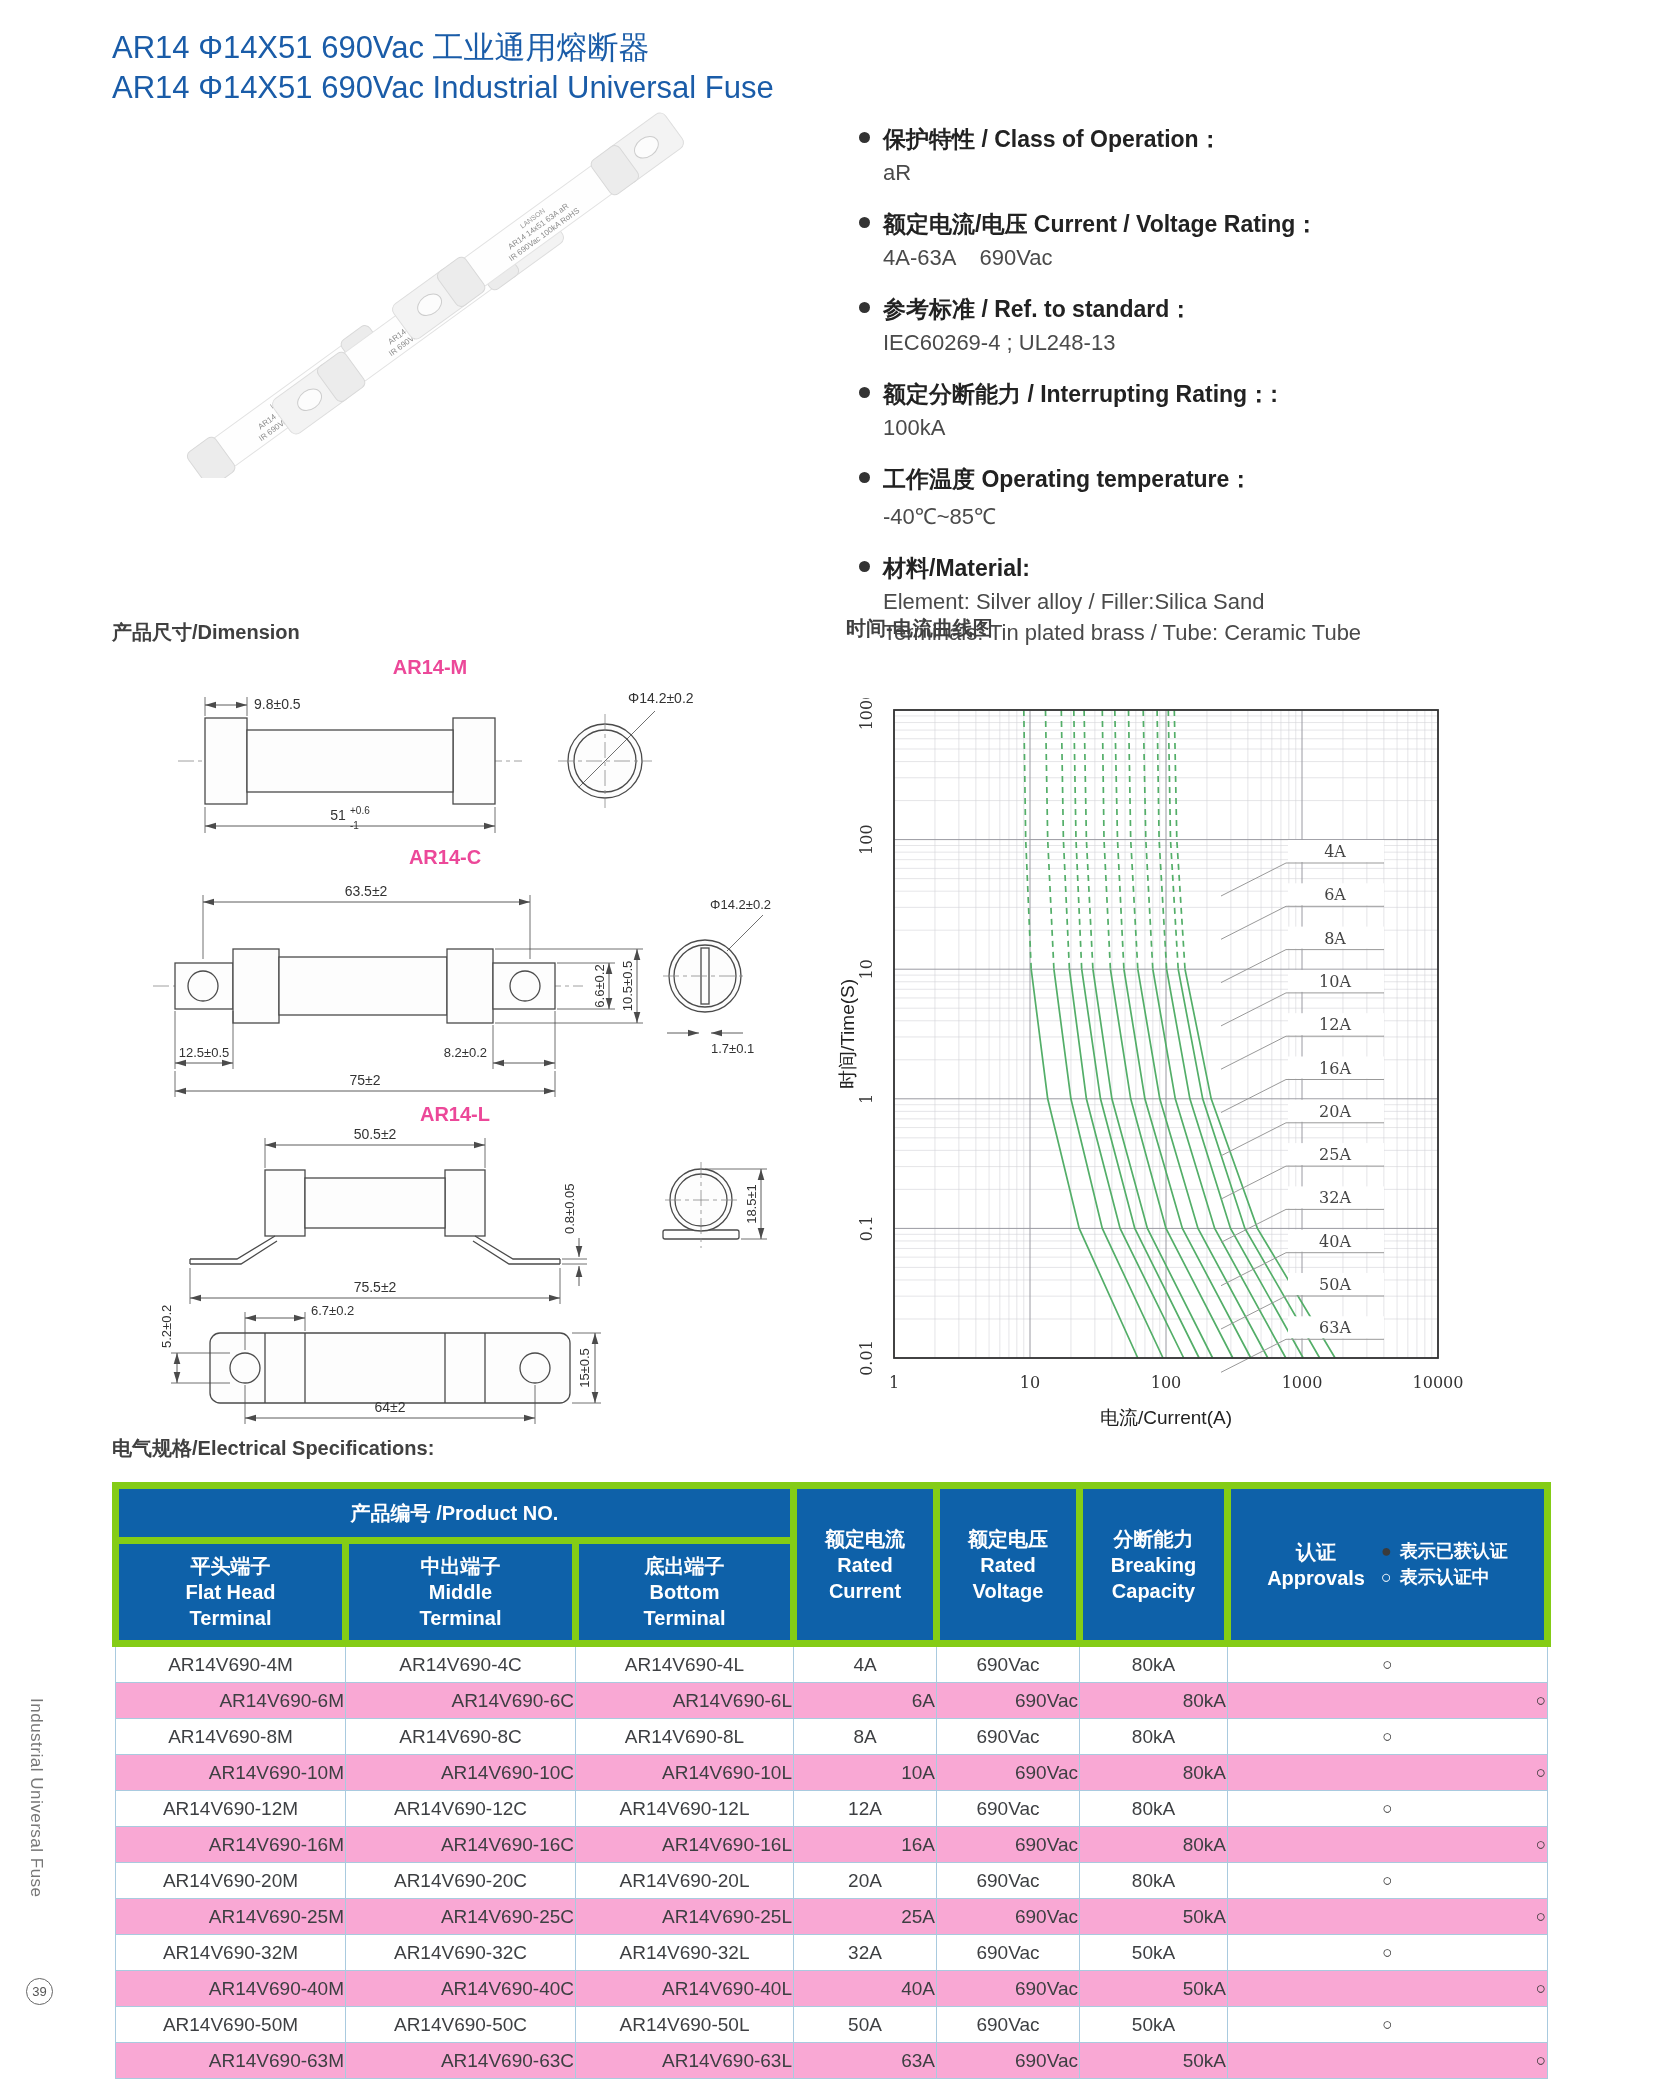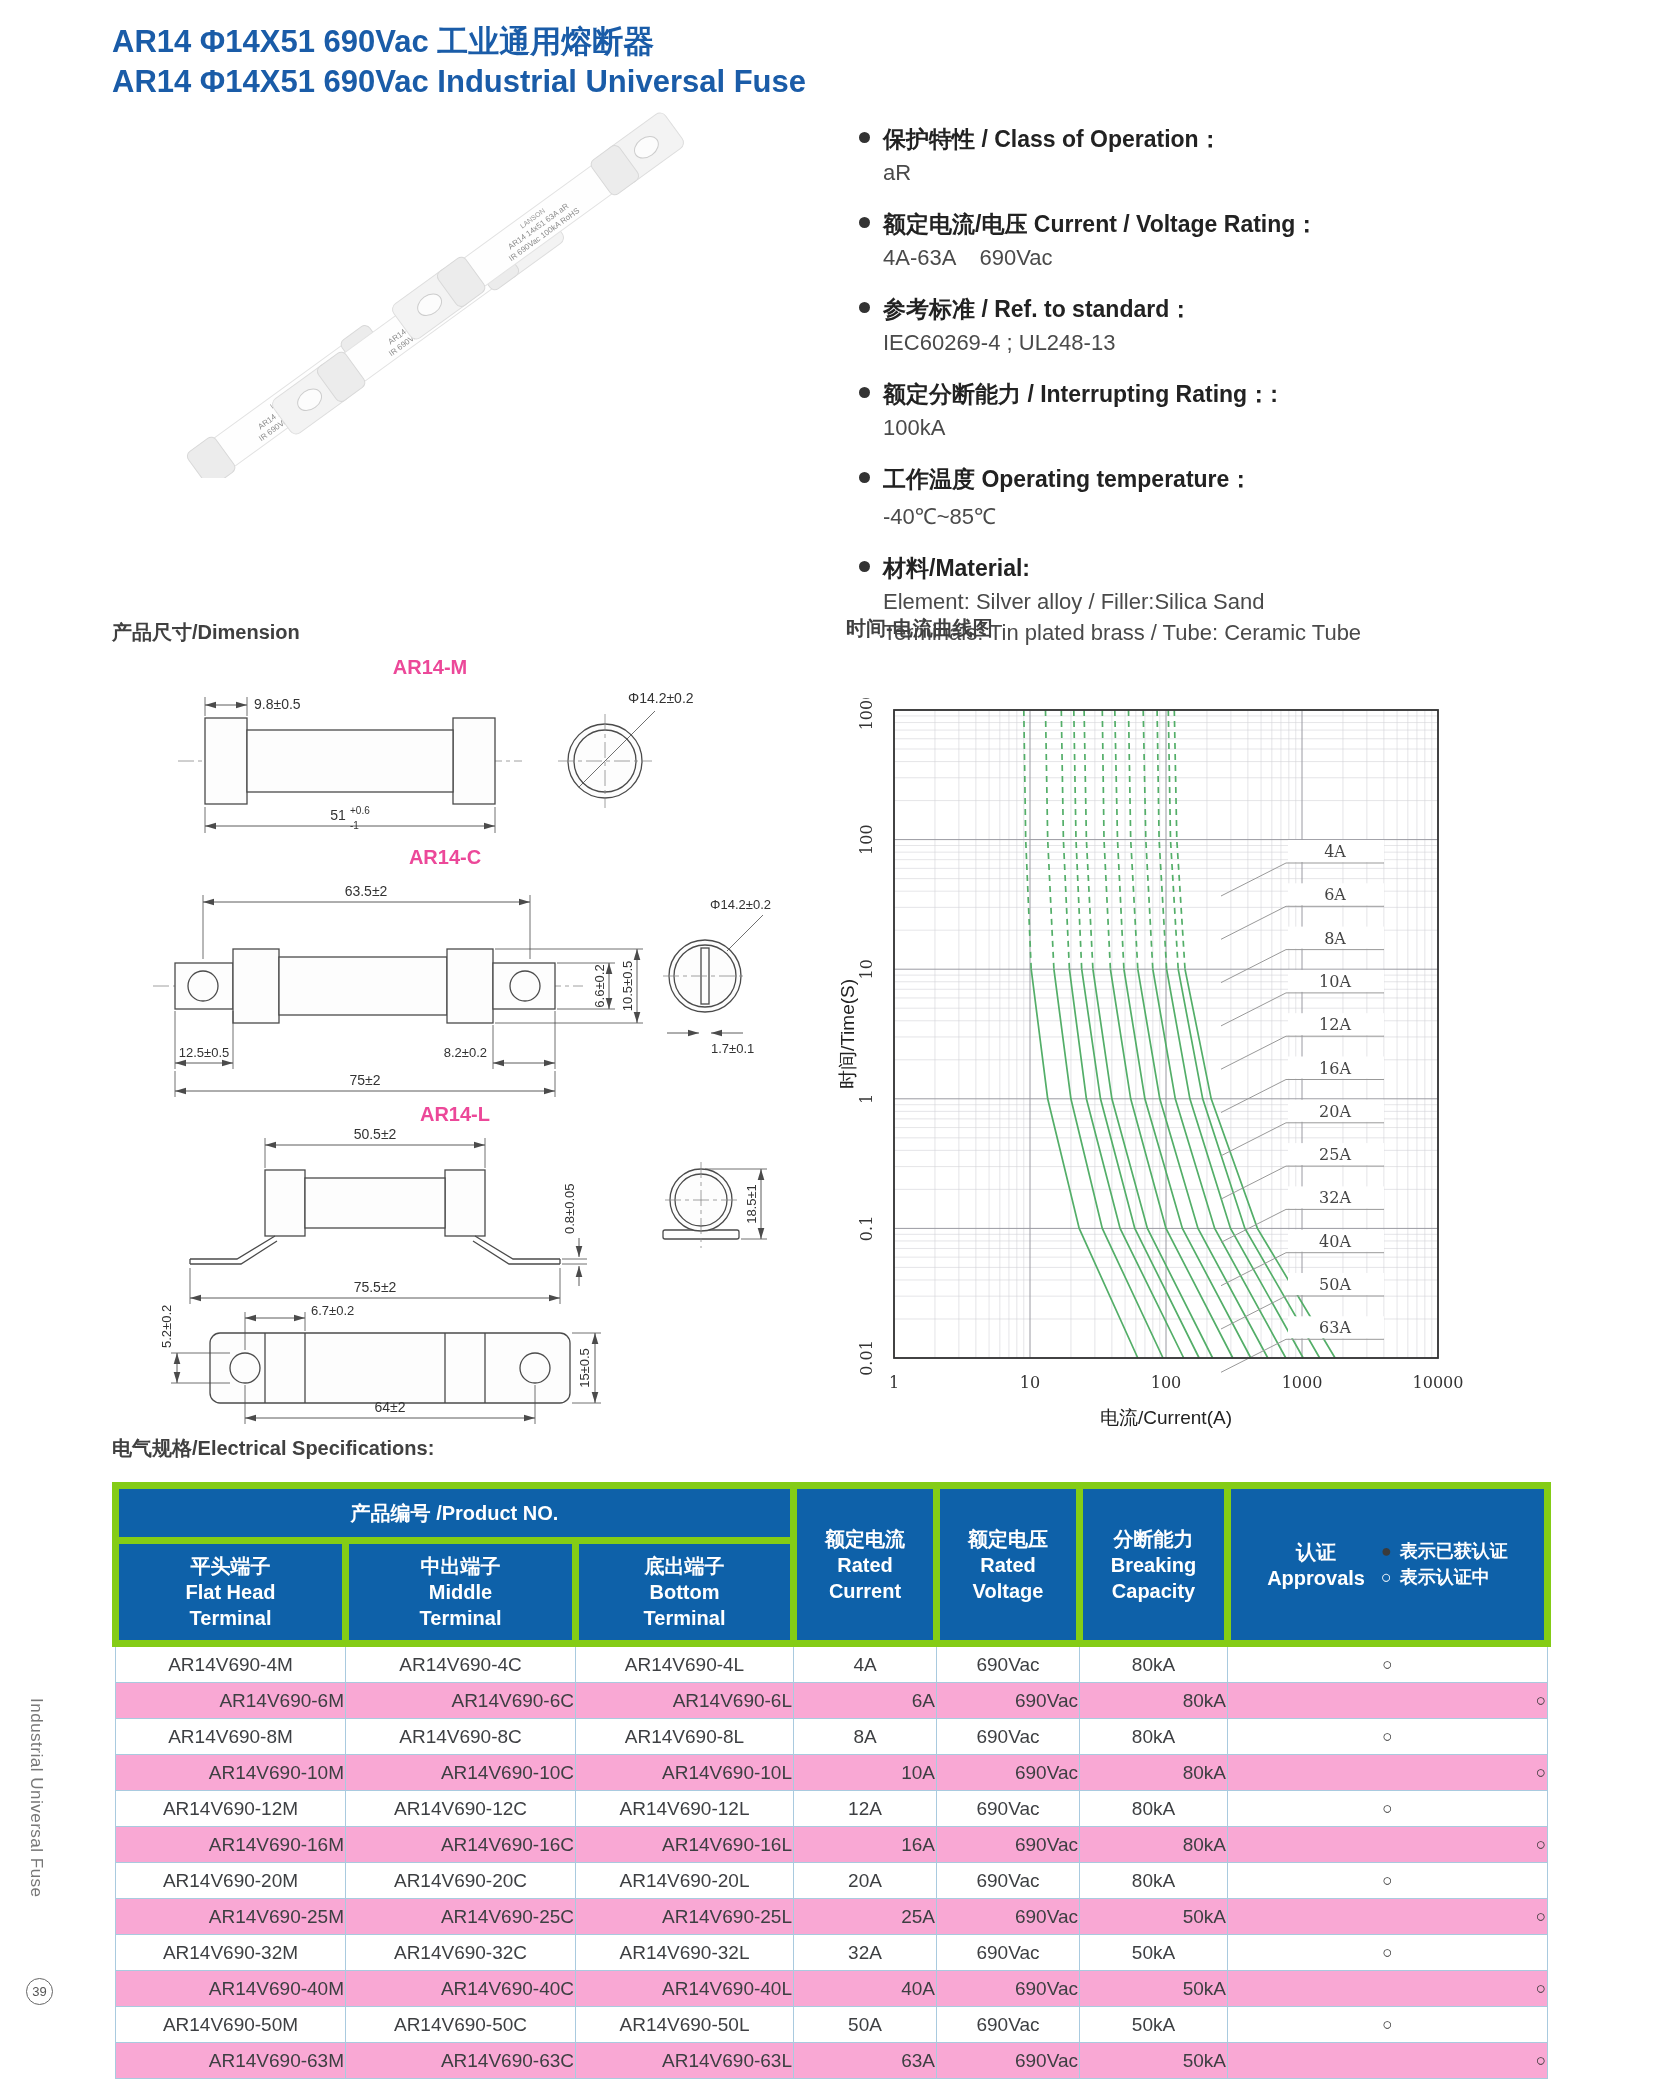--- a/index.html
+++ b/index.html
@@ -1,19 +1,19 @@
 <!DOCTYPE html>
 <html><head>
 <meta charset="utf-8">
 <style>
   html,body{margin:0;padding:0;background:#9aa0a6;}
   .page{position:relative;width:1654px;height:2094px;background:#fff;overflow:hidden;
         font-family:"Liberation Sans",sans-serif;margin:0 auto;}
   
-  .doc-title{position:absolute;left:112px;top:22px;color:#1a5ca8;font-weight:bold;
+  .doc-title{position:absolute;left:112px;top:28px;color:#1a5ca8;font-weight:normal;
              font-size:31px;line-height:1.3;}
   .sec-h{position:absolute;color:#404040;font-weight:bold;font-size:20px;line-height:1.2;}
   #dim-h{left:112px;top:620px;}
   #tcc-h{left:846px;top:616px;}
   #elec-h{left:112px;top:1436px;}
   
   .spec-list{position:absolute;left:845px;top:112px;width:585px;list-style:none;margin:12px;padding:0;}
   .spec-item{margin-bottom:23px;}
   .spec-title{font-weight:bold;color:#222;font-size:23px;position:relative;padding-left:26px;}
   .spec-title::before{content:"";position:absolute;left:2px;top:8px;width:11px;height:11px;

